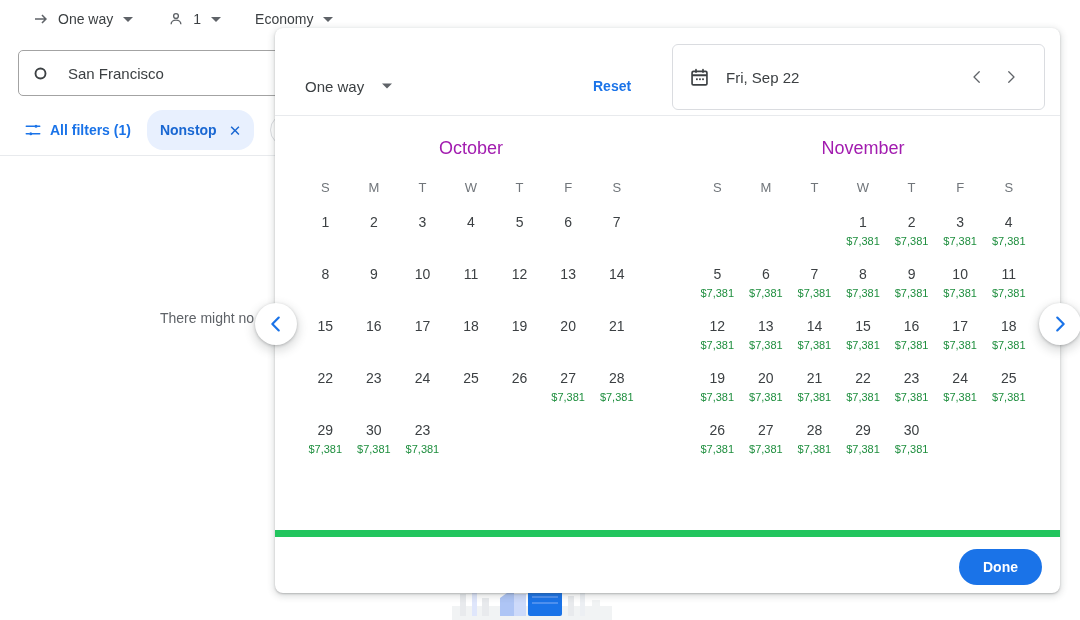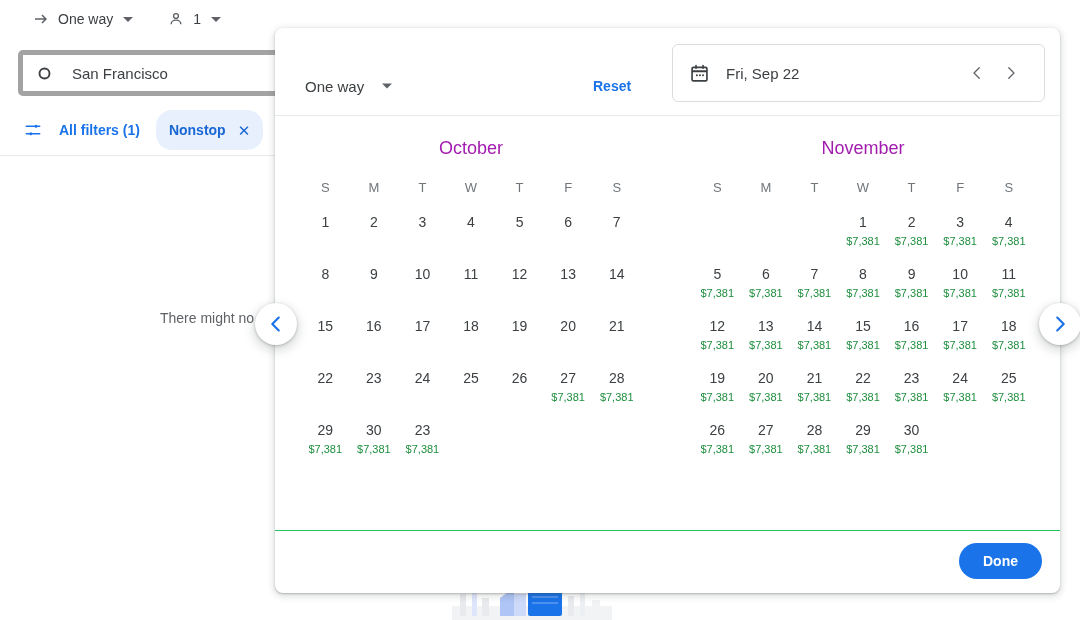--- a/index.html
+++ b/index.html
@@ -55,21 +55,21 @@
     margin-left: 10px;
   }
   .icon-svg { display: block; }
 
   .search-box {
     position: absolute;
     left: 18px;
     top: 50px;
     width: 360px;
     height: 46px;
-    border: 5px solid #a3a3a3;
+    border: 1px solid #a3a3a3;
     border-radius: 5px;
     background: #fff;
     display: flex;
     align-items: center;
     padding: 0 14px;
     box-sizing: border-box;
   }
   .search-box .loc-text {
     font-size: 15px;
     color: #3c4043;
@@ -80,21 +80,21 @@
     position: absolute;
     left: 24px;
     top: 110px;
     display: flex;
     align-items: center;
     gap: 16px;
   }
   .all-filters {
     display: flex;
     align-items: center;
-    gap: 17px;
+    gap: 8px;
     cursor: pointer;
   }
   .all-filters .lbl {
     font-size: 14px;
     color: #1a73e8;
     font-weight: bold;
   }
   .chip {
     display: flex;
     align-items: center;
@@ -193,21 +193,21 @@
     font-size: 14px;
     color: #1a73e8;
     font-weight: bold;
     cursor: pointer;
   }
   .date-field {
     position: absolute;
     left: 397px;
     top: 16px;
     width: 373px;
-    height: 58px;
+    height: 66px;
     border: 1px solid #dadce0;
     border-radius: 6px;
     box-sizing: border-box;
     display: flex;
     align-items: center;
     padding: 0 16px;
     background: #fff;
   }
   .date-field .dlabel {
     font-size: 15px;
@@ -277,21 +277,21 @@
     font-size: 11px;
     color: #1e8e3e;
     line-height: 14px;
     margin-top: 1px;
   }
 
   
   .popup-footer {
     position: relative;
     height: 62px;
-    border-top: 1px solid #22c55e;
+    border-top: 7px solid #22c55e;
   }
   .done-btn {
     position: absolute;
     right: 18px;
     top: 12px;
     height: 36px;
     min-width: 80px;
     padding: 0 24px;
     background: #1a73e8;
     color: #fff;
@@ -342,20 +342,24 @@
       <span>
         <svg class="icon-svg" width="18" height="18" viewBox="0 0 24 24" fill="none" stroke="#5f6368" stroke-width="1.8">
             <circle cx="12" cy="8" r="3.2"></circle>
             <path d="M5.5 19c0-3.3 2.9-5.5 6.5-5.5s6.5 2.2 6.5 5.5"></path>
           </svg>
       </span>
       <span class="tb-label">1</span>
       <span class="caret"></span>
     </div>
 
+    <div class="tb-group" style="margin-left:18px;">
+      <span class="tb-label" style="margin-left:0;">Economy</span>
+      <span class="caret"></span>
+    </div>
   </div>
 
   <div class="search-box">
     <span>
       <svg class="icon-svg" width="15" height="15" viewBox="0 0 24 24" fill="none" stroke="#3c4043" stroke-width="3">
           <circle cx="12" cy="12" r="8"></circle>
         </svg>
     </span>
     <span class="loc-text">San Francisco</span>
   </div>

